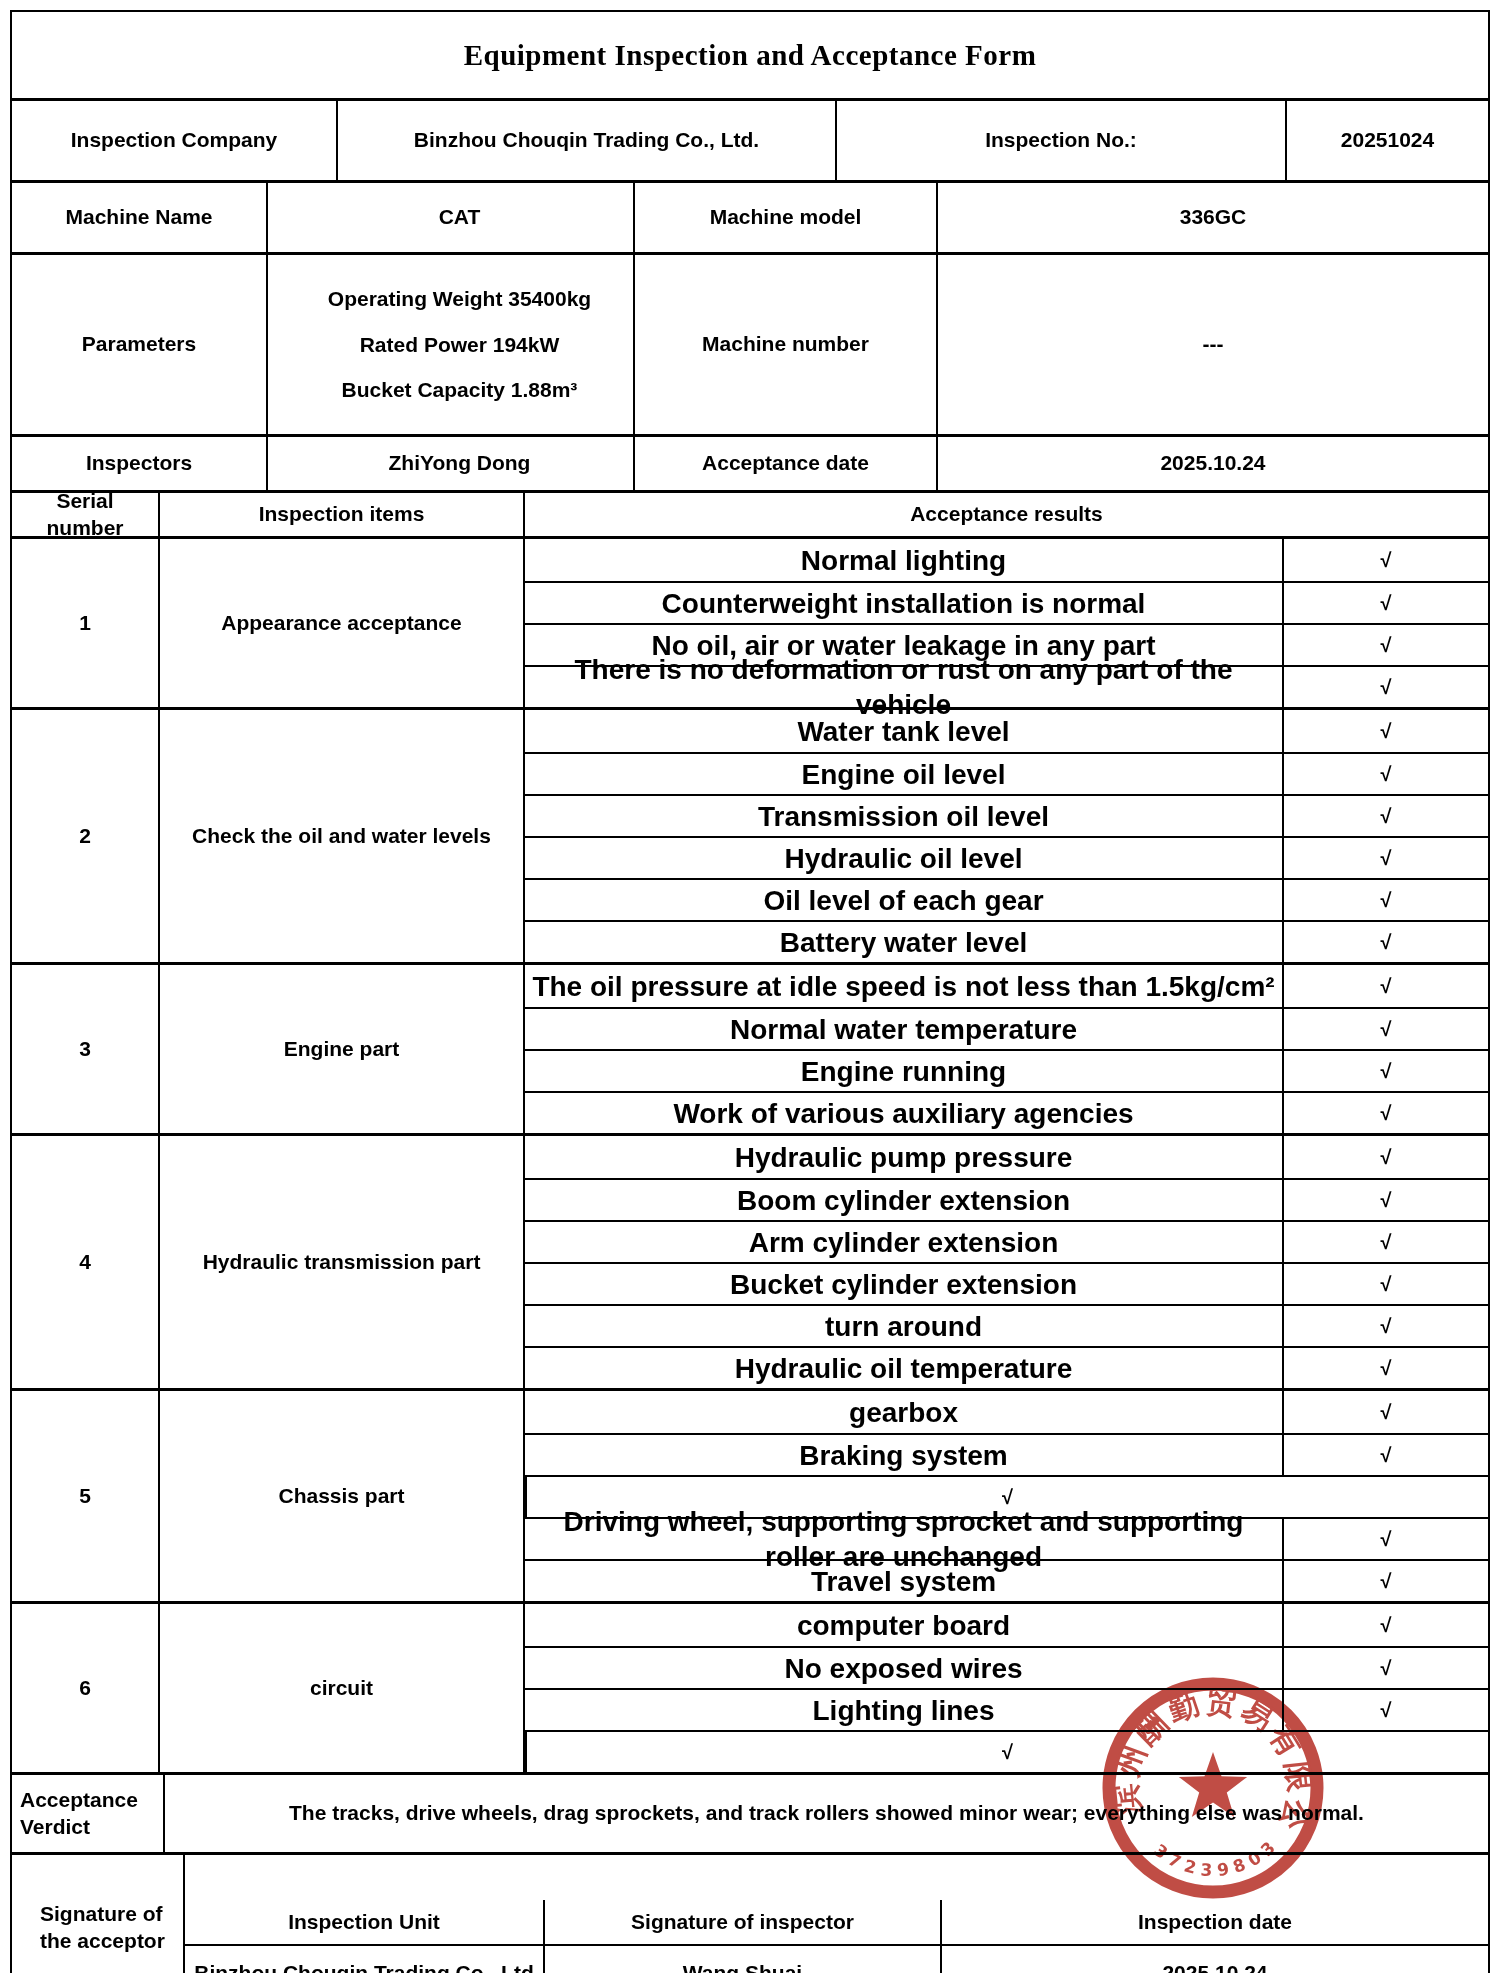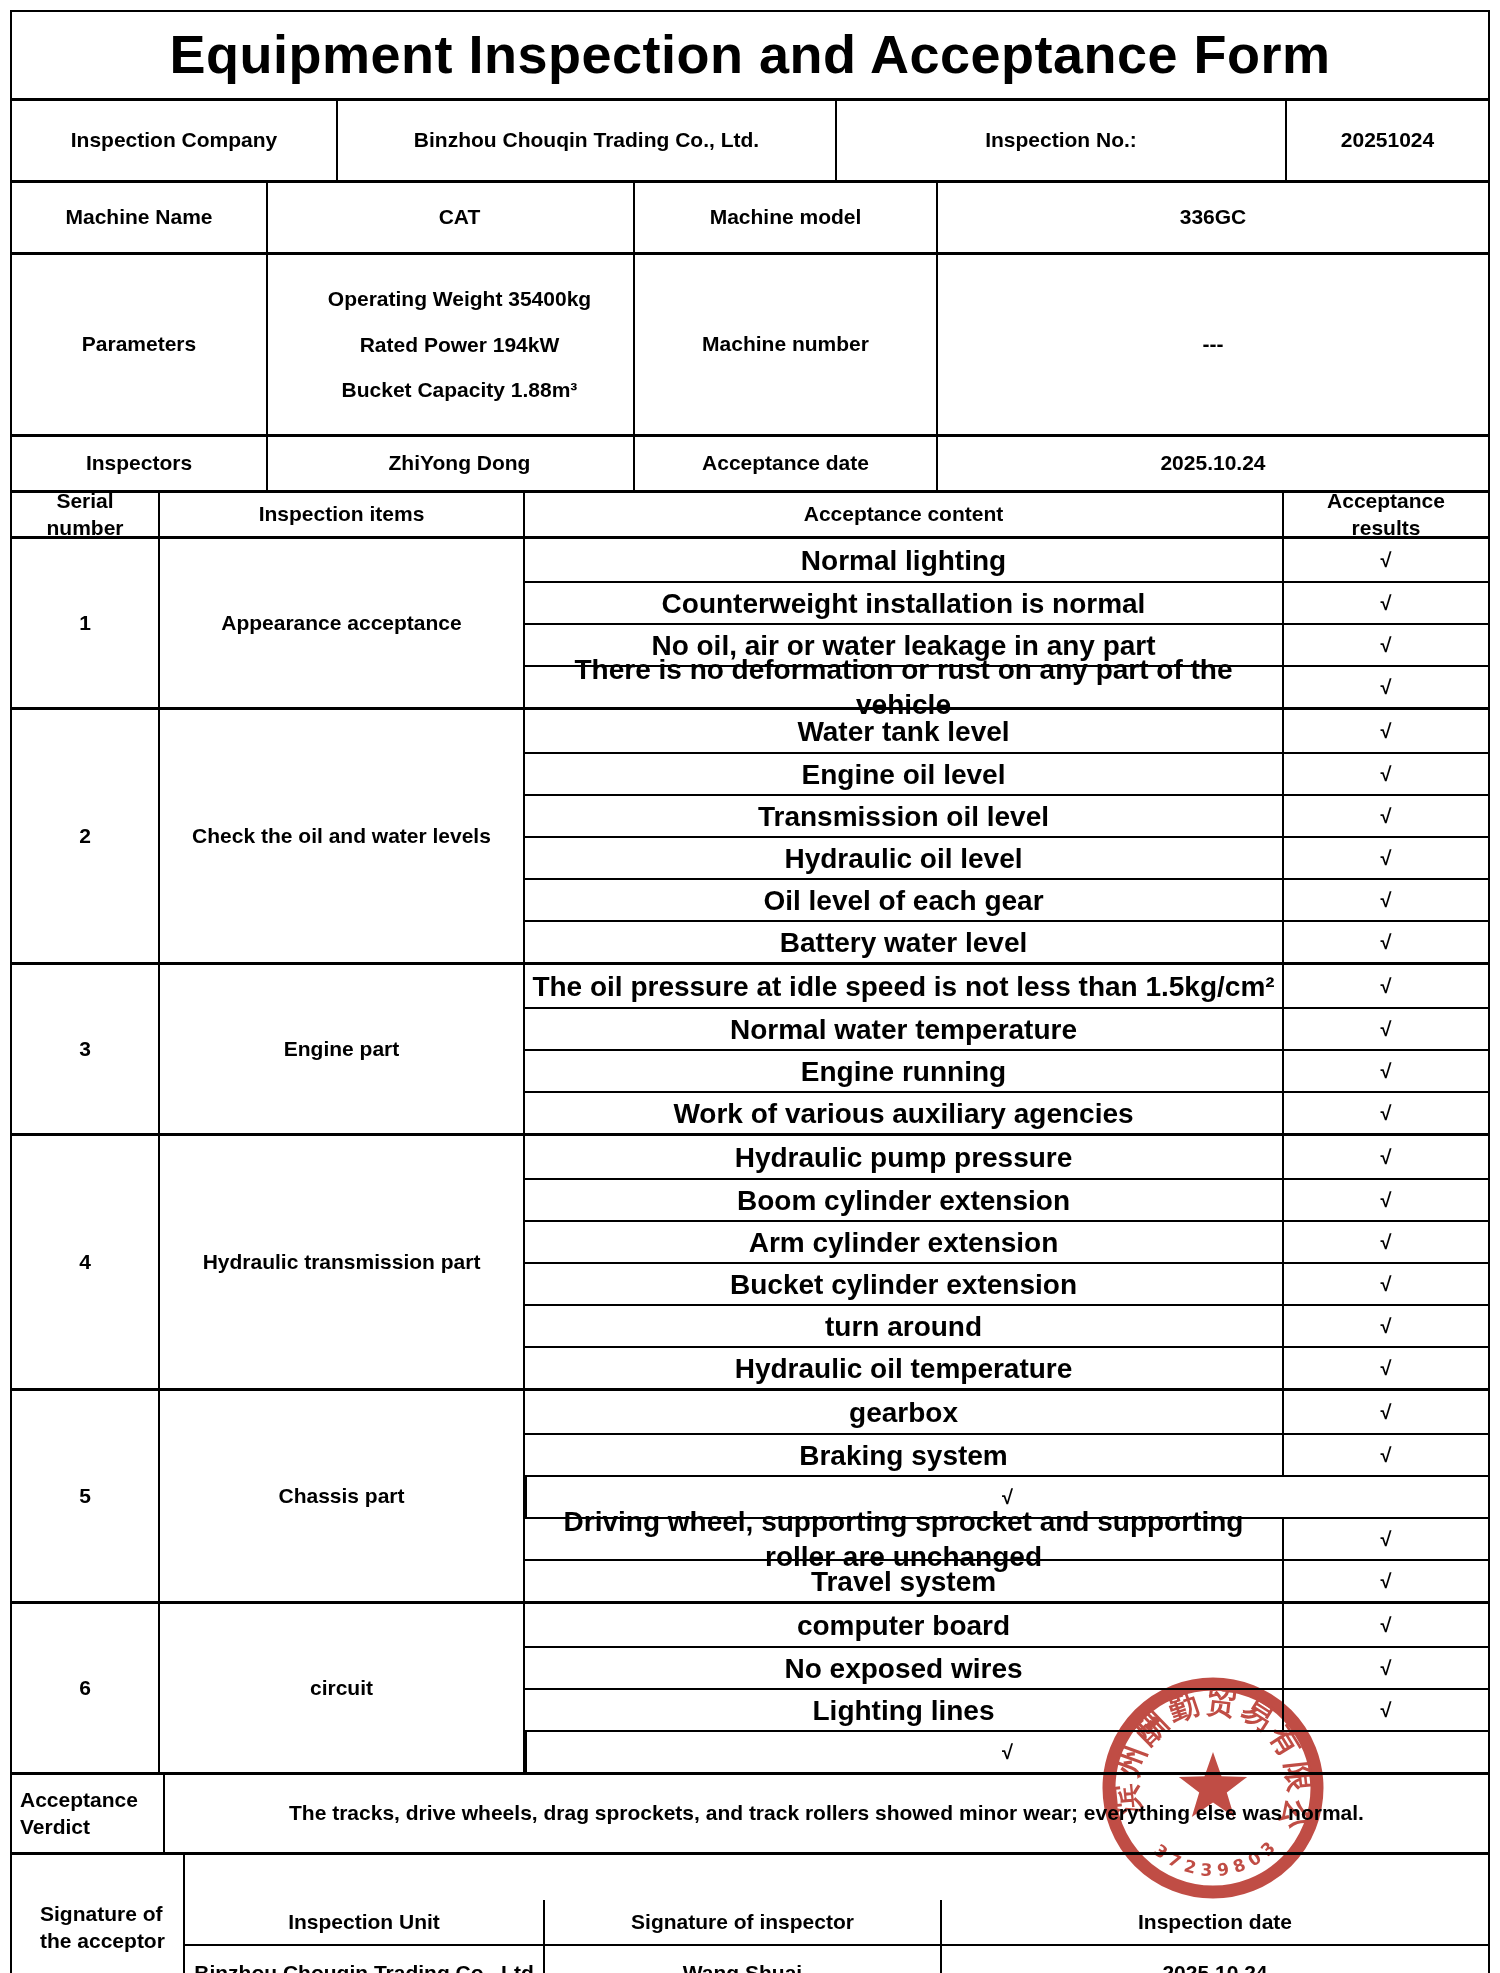--- a/index.html
+++ b/index.html
@@ -14,21 +14,21 @@
   }
   .row{display:flex;box-sizing:border-box;border-top:3px solid #000;}
   .row.first{border-top:none;}
   .c{
     display:flex;align-items:center;justify-content:center;text-align:center;
     box-sizing:border-box;border-left:2px solid #000;
     font-size:21px;line-height:1.25;padding:2px 6px;
   }
   .c.nb{border-left:none;}
   .title-row{height:86px;}
-  .title-cell{width:100%;font-size:54px;letter-spacing:0.5px;}
+  .title-cell{width:100%;font-size:29px;letter-spacing:0.5px;font-family:Liberation Serif, serif;}
   .r-company{height:82px;}
   .r-machine{height:72px;}
   .r-params{height:182px;}
   .r-inspectors{height:56px;}
   .r-header{height:46px;}
   
   .w-c1{flex:0 0 324px;} .w-c2{flex:0 0 499px;} .w-c3{flex:0 0 450px;} .w-c4{flex:1;}
   .w-m1{flex:0 0 254px;} .w-m2{flex:0 0 367px;padding-left:24px;} .w-m3{flex:0 0 303px;} .w-m4{flex:1;}
   .w-h1{flex:0 0 146px;} .w-h2{flex:0 0 365px;} .w-h3{flex:0 0 759px;} .w-h4{flex:1;}
   .params-lines{line-height:2.18;}
@@ -99,21 +99,20 @@
   <div class="row r-inspectors">
     <div class="c nb w-m1">Inspectors</div>
     <div class="c w-m2">ZhiYong Dong</div>
     <div class="c w-m3">Acceptance date</div>
     <div class="c w-m4">2025.10.24</div>
   </div>
 
   <div class="row r-header">
     <div class="c nb w-h1">Serial number</div>
     <div class="c w-h2">Inspection items</div>
-    <div class="c w-h3">Acceptance content</div>
     <div class="c w-h4">Acceptance results</div>
   </div>
 
   <div>
       <div class="section">
         <div class="c sec-serial">1</div>
         <div class="c sec-item">Appearance acceptance</div>
         <div class="sec-rows">
           <div class="item-row">
             <div class="c item-content">Normal lighting</div>

